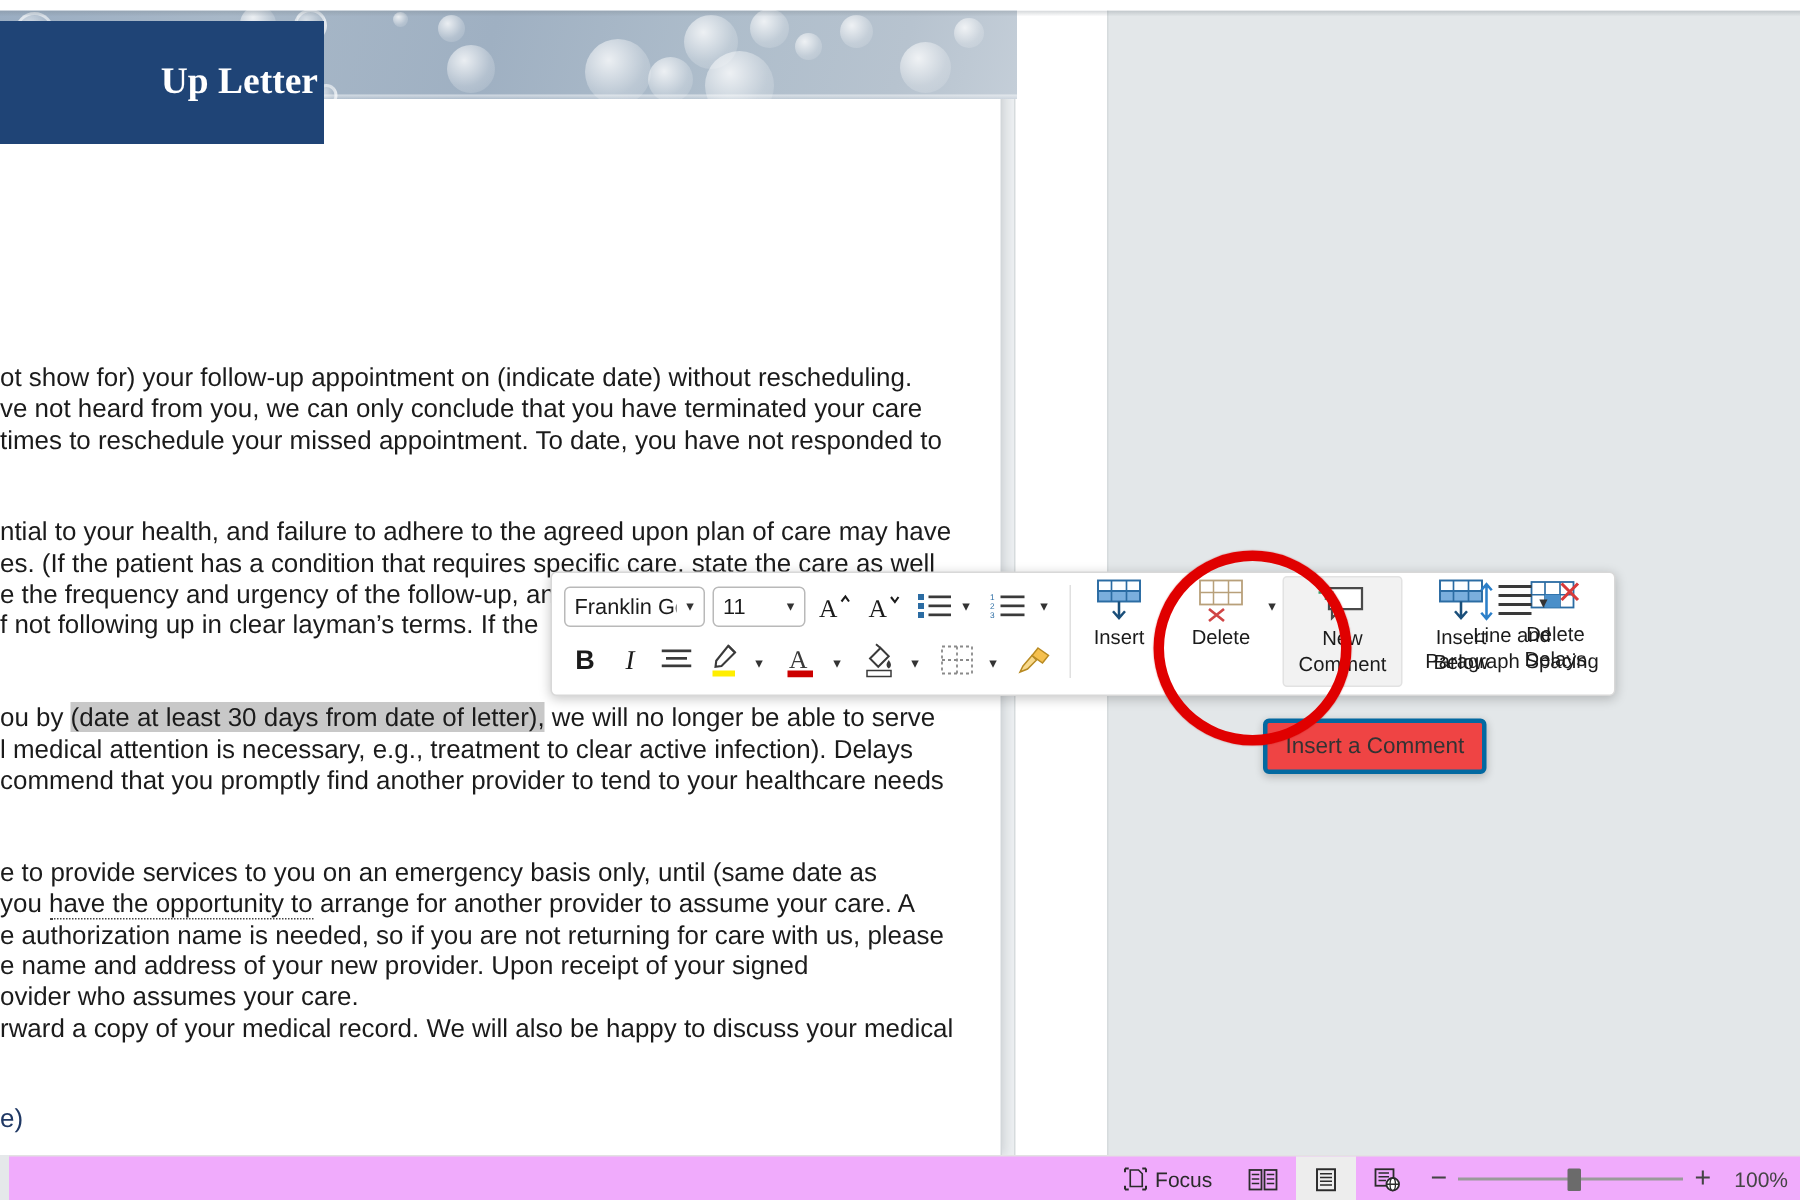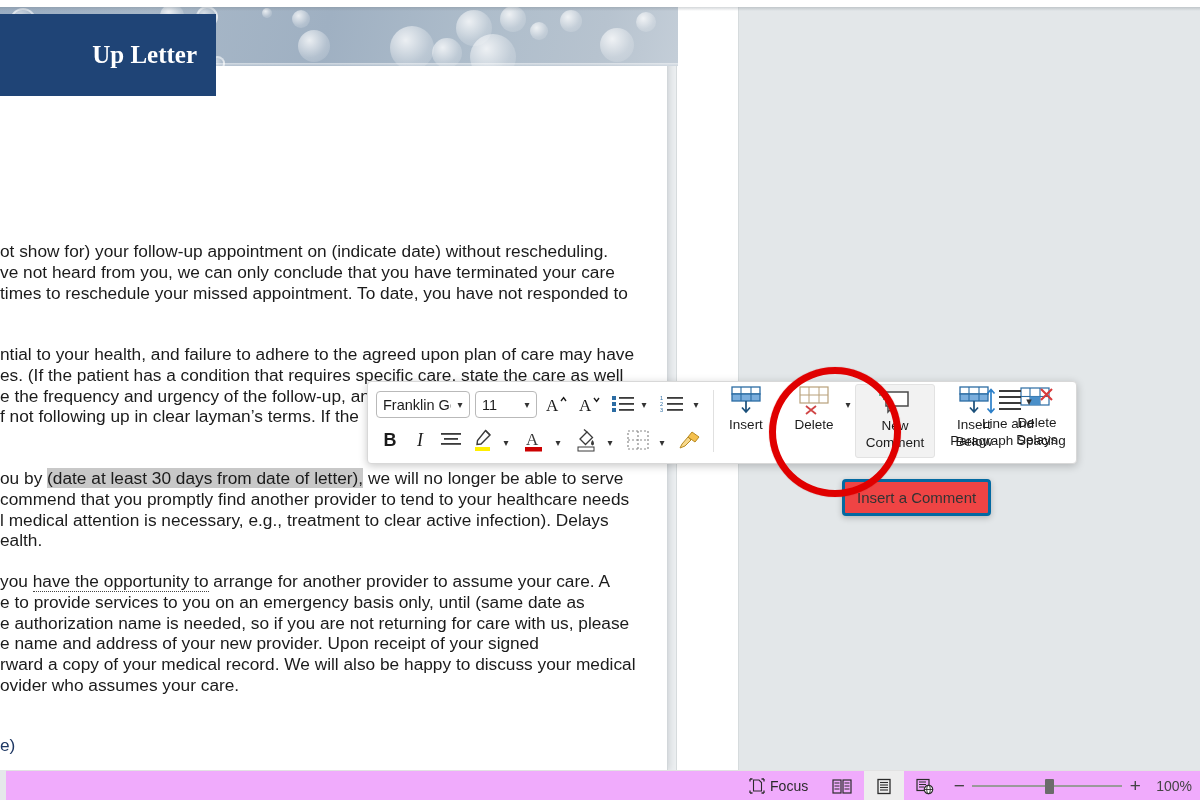--- a/index.html
+++ b/index.html
@@ -28,21 +28,21 @@
      background:linear-gradient(105deg,#9aadc2 0%,#a8b8c8 22%,#9fb0c2 48%,#aebdcb 70%,#b7c3cf 88%,#c4ced8 100%);}
   #banner::after{content:"";position:absolute;left:0;right:0;bottom:0;height:3px;
      background:linear-gradient(to bottom,rgba(255,255,255,.55),rgba(255,255,255,.15));}
   .bub{position:absolute;border-radius:50%;border:2px solid rgba(255,255,255,.55);
        background:radial-gradient(circle at 34% 30%,rgba(255,255,255,.55),rgba(255,255,255,.08) 62%,rgba(255,255,255,.02));}
   .bubf{position:absolute;border-radius:50%;
        background:radial-gradient(circle at 36% 32%,rgba(255,255,255,.78),rgba(255,255,255,.22) 58%,rgba(255,255,255,.05));}
   #titlebox{position:absolute;left:-120px;top:14px;width:336px;height:82px;background:#1f4476;z-index:6;}
   #titletext{position:absolute;left:0;top:40px;width:216px;height:40px;z-index:7;
      color:#ffffff;font-family:"Liberation Serif","DejaVu Serif",serif;font-weight:bold;
-     font-size:25px;line-height:30px;white-space:nowrap;overflow:hidden;text-align:right;padding-right:19px;box-sizing:border-box;}
+     font-size:25px;line-height:30px;white-space:nowrap;overflow:hidden;text-align:right;padding-right:4px;box-sizing:border-box;}
 
   
   #doc{position:absolute;left:0;top:0;width:667px;height:770px;overflow:hidden;z-index:5;}
   .para{position:absolute;left:0;width:667px;color:#1b1b1b;font-size:17.3px;line-height:20.8px;
         font-family:"Liberation Sans","DejaVu Sans",sans-serif;white-space:nowrap;}
   .para div{height:20.8px;}
   .sel{background:#c8c8c8;}
   .dotted{border-bottom:1.6px dotted #444;}
   #closing{position:absolute;left:0;top:735px;color:#1f3864;font-size:17.3px;
            font-family:"Liberation Sans","DejaVu Sans",sans-serif;}
@@ -130,31 +130,30 @@
         <div>times to reschedule your missed appointment. To date, you have not responded to</div>
       </div>
       <div class="para" style="top: 344px;">
         <div>ntial to your health, and failure to adhere to the agreed upon plan of care may have</div>
         <div>es. (If the patient has a condition that requires specific care, state the care as well</div>
         <div>e the frequency and urgency of the follow-up, an</div>
         <div>f not following up in clear layman’s terms. If the</div>
       </div>
       <div class="para" style="top: 468px;">
         <div>ou by <span class="sel">(date at least 30 days from date of letter),</span> we will no longer be able to serve</div>
+        <div>l medical attention is necessary, e.g., treatment to clear active infection). Delays</div>
         <div>commend that you promptly find another provider to tend to your healthcare needs</div>
-        <div>l medical attention is necessary, e.g., treatment to clear active infection). Delays</div>
-        <div>ealth.</div>
       </div>
       <div class="para" style="top: 571px;">
+        <div>e to provide services to you on an emergency basis only, until (same date as</div>
         <div>you <span class="dotted">have the opportunity to</span> arrange for another provider to assume your care. A</div>
-        <div>e to provide services to you on an emergency basis only, until (same date as</div>
         <div>e authorization name is needed, so if you are not returning for care with us, please</div>
         <div>e name and address of your new provider. Upon receipt of your signed</div>
+        <div>ovider who assumes your care.</div>
         <div>rward a copy of your medical record. We will also be happy to discuss your medical</div>
-        <div>ovider who assumes your care.</div>
       </div>
     </div>
 
   <div id="closing">e)</div>
 
   <div id="mini">
 
     <div id="mrow1">
       <div class="combo" style="left:8px;width:94px;">
         <span class="val">Franklin Got</span>

